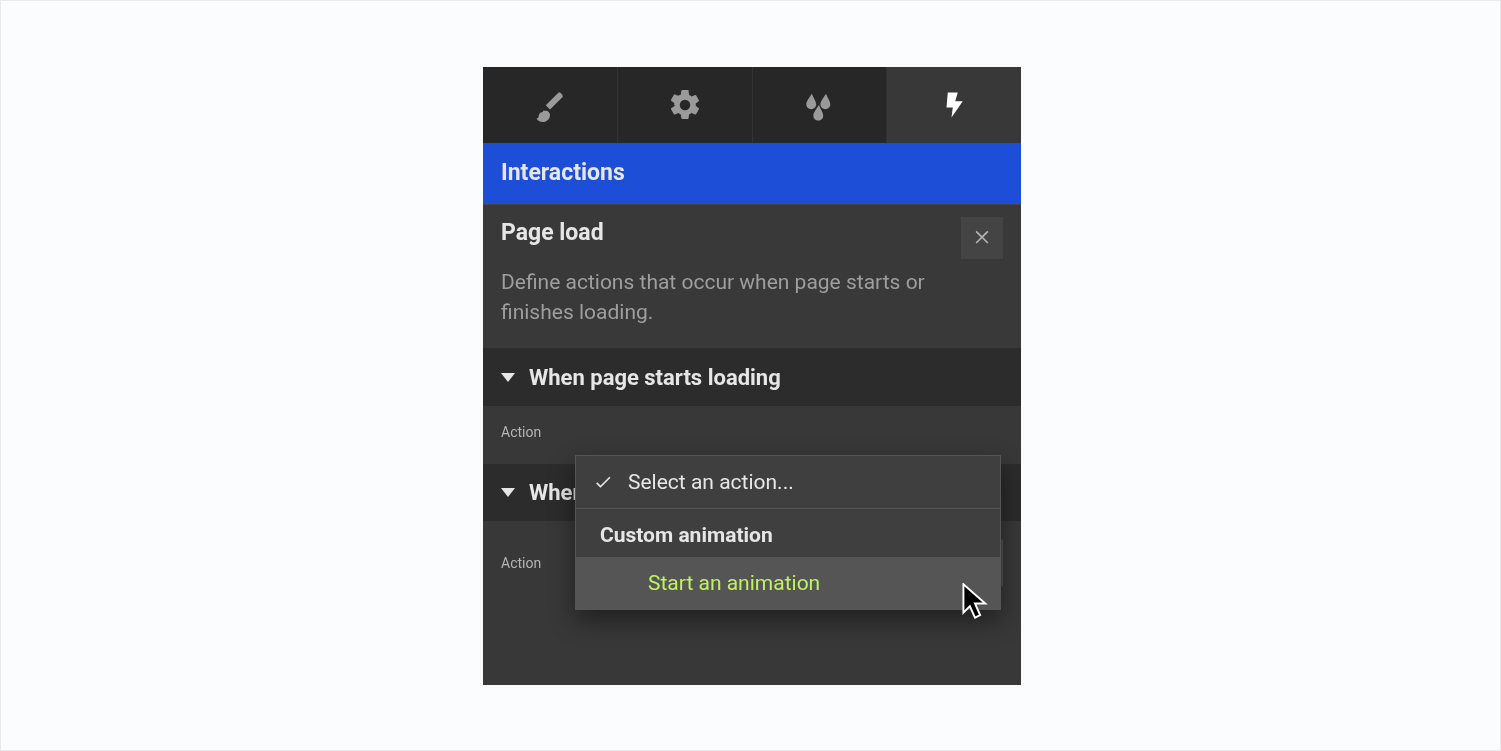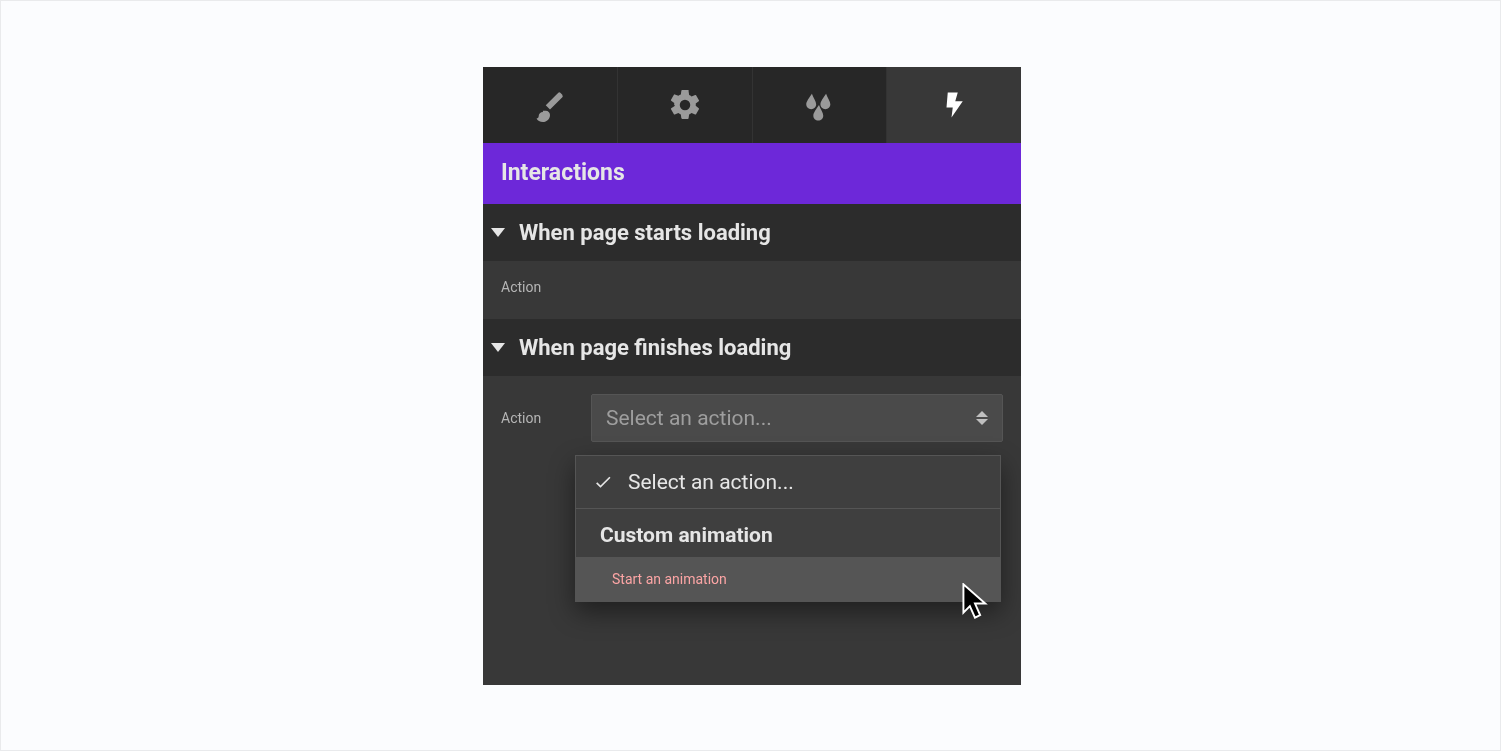--- a/index.html
+++ b/index.html
@@ -7,48 +7,48 @@
   .panel{position:absolute;left:482px;top:66px;width:538px;height:618px;background:#383838;color:#e6e6e6;overflow:hidden;}
   
   .tabs{display:flex;height:76px;background:#272727;}
   .tab{flex:1;display:flex;align-items:center;justify-content:center;cursor:pointer;border-right:1px solid #333;}
   .tab:last-child{border-right:none;}
   .tab svg{display:block;}
   .tab-inactive svg{fill:#9a9a9a;}
   .tab-active{background:#383838;}
   .tab-active svg{fill:#ffffff;}
   
-  .section-heading{padding:16px 18px 18px 18px;font-size:23px;font-weight:700;color:#e6e6e6;background:#6d28d9;}
+  .section-heading{padding:16px 18px 18px 18px;font-size:23px;font-weight:700;color:#e6e6e6;background:#1d4ed8;}
   
   .card{background:#393939;padding:14px 18px 20px 18px;border-top:1px solid #444;border-bottom:1px solid #2e2e2e;}
   .card-head{display:flex;align-items:flex-start;justify-content:space-between;}
   .card-title{font-size:23px;font-weight:700;color:#e6e6e6;}
   .close-btn{width:42px;height:42px;background:#444;display:flex;align-items:center;justify-content:center;cursor:pointer;margin-top:-2px;}
   .close-btn svg{fill:#b5b5b5;}
   .card-desc{margin-top:8px;font-size:21px;line-height:1.45;color:#9e9e9e;max-width:440px;}
   
-  .collapse-head{background:#2c2c2c;padding:16px 8px;display:flex;align-items:center;gap:14px;cursor:pointer;}
+  .collapse-head{background:#2c2c2c;padding:16px 18px;display:flex;align-items:center;gap:14px;cursor:pointer;}
   .collapse-head .tri{width:0;height:0;border-left:7px solid transparent;border-right:7px solid transparent;border-top:9px solid #e6e6e6;}
   .collapse-title{font-size:22px;font-weight:700;color:#e6e6e6;}
   
   .action-row{display:flex;align-items:center;gap:18px;padding:18px 18px;background:#383838;}
   .action-label{font-size:14px;color:#b5b5b5;min-width:72px;}
   .action-select{flex:1;height:46px;background:#4a4a4a;border:1px solid #555;display:flex;align-items:center;justify-content:space-between;padding:0 14px;cursor:pointer;border-radius:2px;}
   .action-select .placeholder{font-size:21px;color:#9e9e9e;}
   .action-select .caret{display:flex;flex-direction:column;gap:2px;}
   .action-select .caret .up,.action-select .caret .down{width:0;height:0;border-left:6px solid transparent;border-right:6px solid transparent;}
   .action-select .caret .up{border-bottom:6px solid #bfbfbf;}
   .action-select .caret .down{border-top:6px solid #bfbfbf;}
   
   .dropdown{position:absolute;left:92px;top:388px;width:424px;background:#3f3f3f;border:1px solid #555;box-shadow:0 10px 24px rgba(0,0,0,.45);z-index:20;}
   .dd-item{display:flex;align-items:center;gap:14px;padding:14px 16px;font-size:21px;color:#e6e6e6;cursor:pointer;}
   .dd-item .check{width:22px;display:flex;justify-content:center;}
   .dd-item .check svg{fill:#e6e6e6;}
   .dd-group{padding:14px 16px 10px 24px;font-size:21px;font-weight:700;color:#e6e6e6;cursor:default;border-top:1px solid #555;}
-  .dd-sub{padding:14px 16px 14px 36px;font-size:14px;color:#fca5a5;cursor:pointer;}
+  .dd-sub{padding:14px 16px 14px 72px;font-size:21px;color:#bef264;cursor:pointer;}
   .dd-sub.hover{background:#555555;}
   
   .cursor{position:absolute;left:478px;top:516px;z-index:30;pointer-events:none;}
 </style>
 </head>
 <body>
 <div class="stage">
 
   <div class="panel">
 
@@ -78,20 +78,33 @@
         <span>
           <svg width="30" height="30" viewBox="0 0 24 24">
               <path d="M7 2l-1 12h5l-1 8 9-13h-6l2-7z"></path>
             </svg>
         </span>
       </div>
     </div>
 
     <div class="section-heading">Interactions</div>
 
+    <div class="card">
+      <div class="card-head">
+        <div class="card-title">Page load</div>
+        <div class="close-btn">
+          <span>
+            <svg width="20" height="20" viewBox="0 0 24 24">
+                <path d="M18.3 5.71L12 12.01l-6.3-6.3-1.41 1.41 6.3 6.3-6.3 6.3 1.41 1.41 6.3-6.3 6.3 6.3 1.41-1.41-6.3-6.3 6.3-6.3z"></path>
+              </svg>
+          </span>
+        </div>
+      </div>
+      <div class="card-desc">Define actions that occur when page starts or finishes loading.</div>
+    </div>
 
     <div class="collapse-head">
       <span class="tri"></span>
       <span class="collapse-title">When page starts loading</span>
     </div>
     <div class="action-row">
       <div class="action-label">Action</div>
 
     </div>
 

